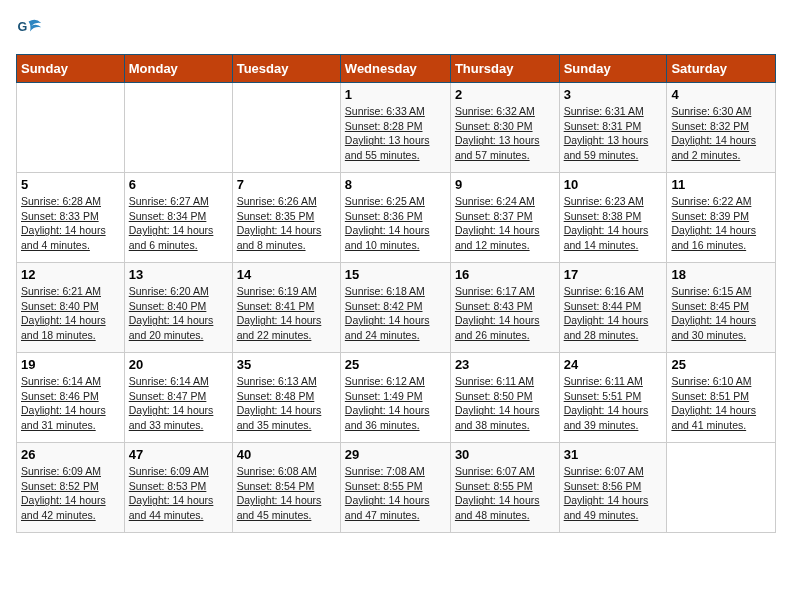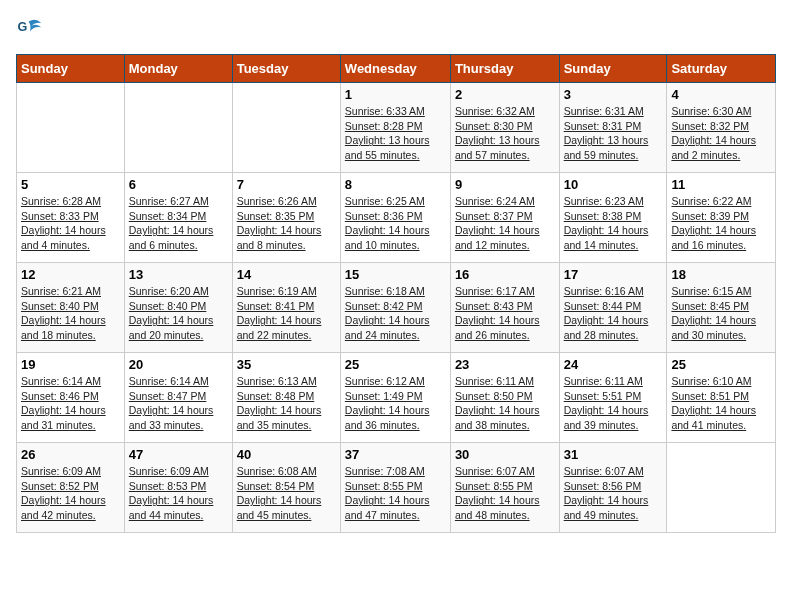--- a/index.html
+++ b/index.html
@@ -323,21 +323,21 @@
 and 44 minutes.</div>
         </td>
         <td>
           <span class="day-num">40</span>
           <div class="cell-info">Sunrise: 6:08 AM
 Sunset: 8:54 PM
 Daylight: 14 hours
 and 45 minutes.</div>
         </td>
         <td>
-          <span class="day-num">37</span>
+          <span class="day-num">29</span>
           <div class="cell-info">Sunrise: 7:08 AM
 Sunset: 8:55 PM
 Daylight: 14 hours
 and 47 minutes.</div>
         </td>
         <td>
           <span class="day-num">30</span>
           <div class="cell-info">Sunrise: 6:07 AM
 Sunset: 8:55 PM
 Daylight: 14 hours

